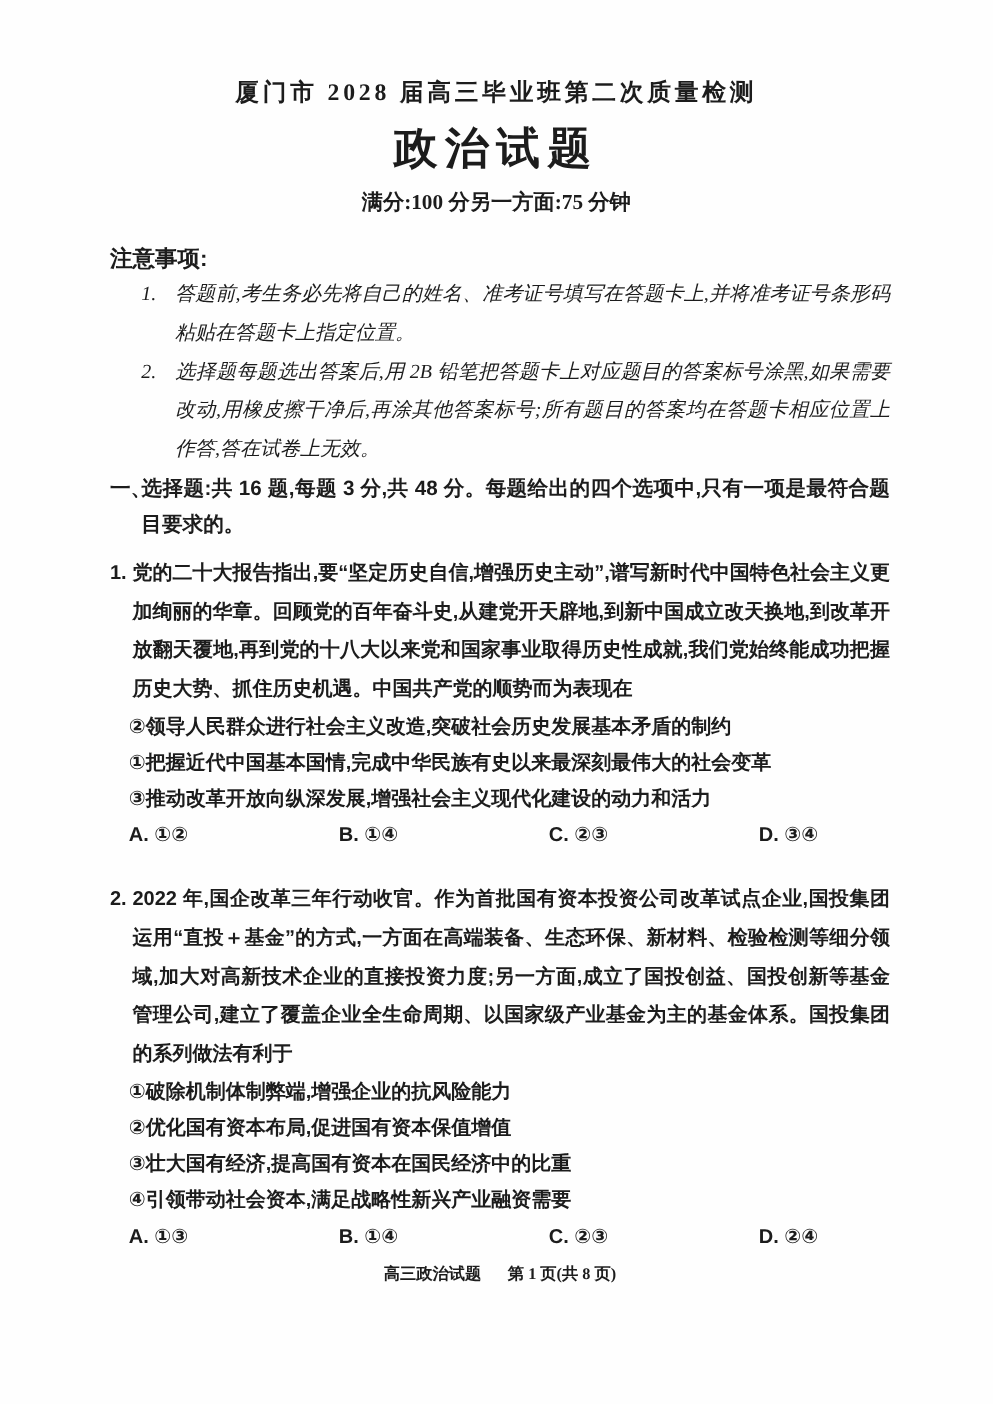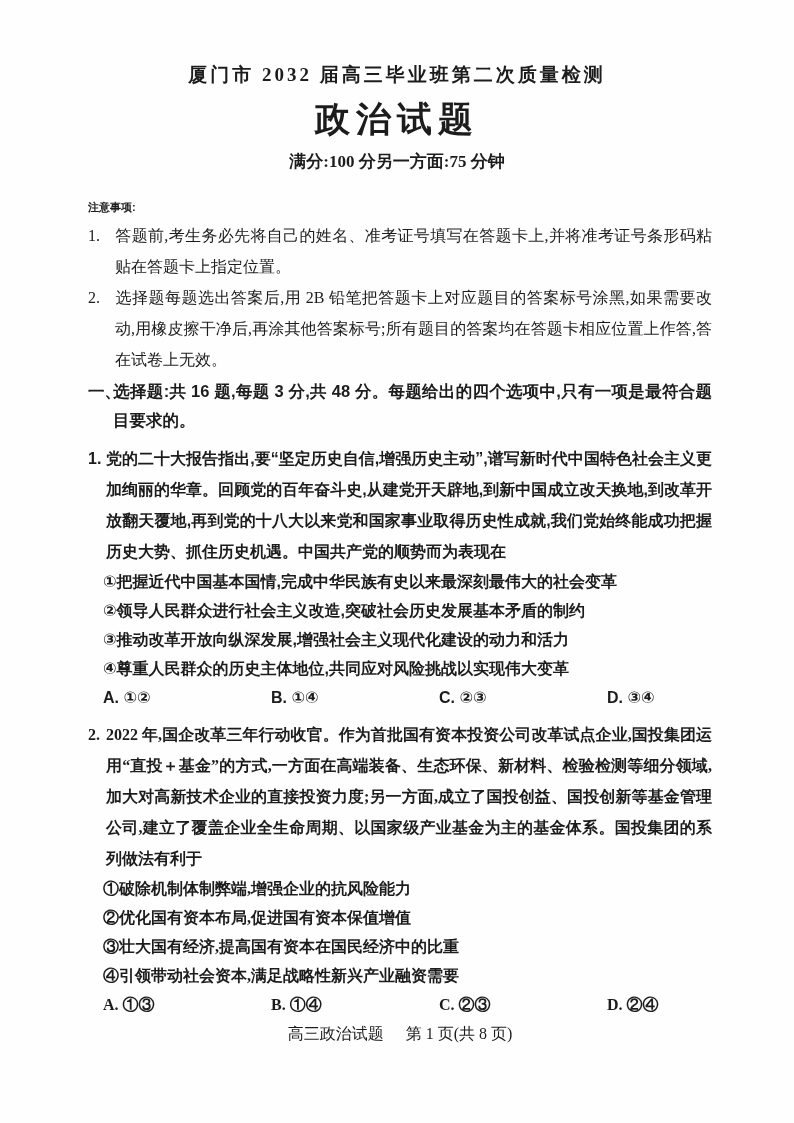--- a/index.html
+++ b/index.html
@@ -41,27 +41,29 @@
   }
   
   .content {
     margin: 0 82px 0 88px; 
     font-size: 16px;
   }
   .notice-heading {
     margin-top: 20px;
     font-family: "Liberation Sans", "DejaVu Sans", sans-serif;
     font-weight: 700;
-    font-size: 11px;
+    font-size: 18px;
     line-height: 26px;
   }
   .notice-item {
+    margin-left: 25px;
     padding-left: 27px;
     line-height: 31px;
     text-align: justify;
+    font-style: italic;
   }
   .notice-item .num {
     display: inline-block;
     width: 27px;
     margin-left: -27px;
   }
   .section-heading {
     margin-top: 2px;
     padding-left: 25px;
     font-family: "Liberation Sans", "DejaVu Sans", sans-serif;
@@ -74,21 +76,21 @@
     display: inline-block;
     width: 25px;
     margin-left: -25px;
   }
   .question {
     font-family: "Liberation Sans", "DejaVu Sans", sans-serif;
     font-weight: 700;
     font-size: 16px;
   }
   .q1 { margin-top: 8px; }
-  .q2 { margin-top: 7px; font-family: Liberation Serif, serif; }
+  .q2 { margin-top: 21px; }
   .q-stem {
     padding-left: 18px;
     line-height: 31px;
     text-align: justify;
   }
   .q-stem .num {
     display: inline-block;
     width: 18px;
     margin-left: -18px;
   }
@@ -100,33 +102,33 @@
     padding-left: 15px;
     display: grid;
     grid-template-columns: 144px 144px 144px 1fr;
     line-height: 29px;
     gap: 24px;
   }
   
   .footer {
     margin-top: 4px;
     text-align: center;
-    font-size: 16px;
-    font-weight: 400;
+    font-size: 13px;
+    font-weight: 700;
     line-height: 22px;
   }
   .footer span { margin: 0 9px; }
 </style>
 </head>
 <body>
 
 <div class="page">
 
   <header class="head">
-    <div class="exam-session">厦门市 2032 届高三毕业班第二次质量检测</div>
+    <div class="exam-session">厦门市 2028 届高三毕业班第二次质量检测</div>
     <div class="main-title">政治试题</div>
     <div class="meta-row">
       <span>满分:100 分</span>
       <span>另一方面:75 分钟</span>
     </div>
   </header>
 
   <div class="content">
 
     <div class="notice-heading">注意事项:</div>
@@ -140,24 +142,23 @@
     </div>
 
     <div class="section-heading">
       <span class="num">一、</span><span>选择题:共 16 题,每题 3 分,共 48 分。每题给出的四个选项中,只有一项是最符合题目要求的。</span>
     </div>
 
     <div class="question q1">
       <div class="q-stem">
         <span class="num">1.</span><span>党的二十大报告指出,要“坚定历史自信,增强历史主动”,谱写新时代中国特色社会主义更加绚丽的华章。回顾党的百年奋斗史,从建党开天辟地,到新中国成立改天换地,到改革开放翻天覆地,再到党的十八大以来党和国家事业取得历史性成就,我们党始终能成功把握历史大势、抓住历史机遇。中国共产党的顺势而为表现在</span>
       </div>
+      <div class="q-sub">②领导人民群众进行社会主义改造,突破社会历史发展基本矛盾的制约</div>
       <div class="q-sub">①把握近代中国基本国情,完成中华民族有史以来最深刻最伟大的社会变革</div>
-      <div class="q-sub">②领导人民群众进行社会主义改造,突破社会历史发展基本矛盾的制约</div>
       <div class="q-sub">③推动改革开放向纵深发展,增强社会主义现代化建设的动力和活力</div>
-      <div class="q-sub">④尊重人民群众的历史主体地位,共同应对风险挑战以实现伟大变革</div>
       <div class="q-choices">
         <span>A. ①②</span>
         <span>B. ①④</span>
         <span>C. ②③</span>
         <span>D. ③④</span>
       </div>
     </div>
 
     <div class="question q2">
       <div class="q-stem">

